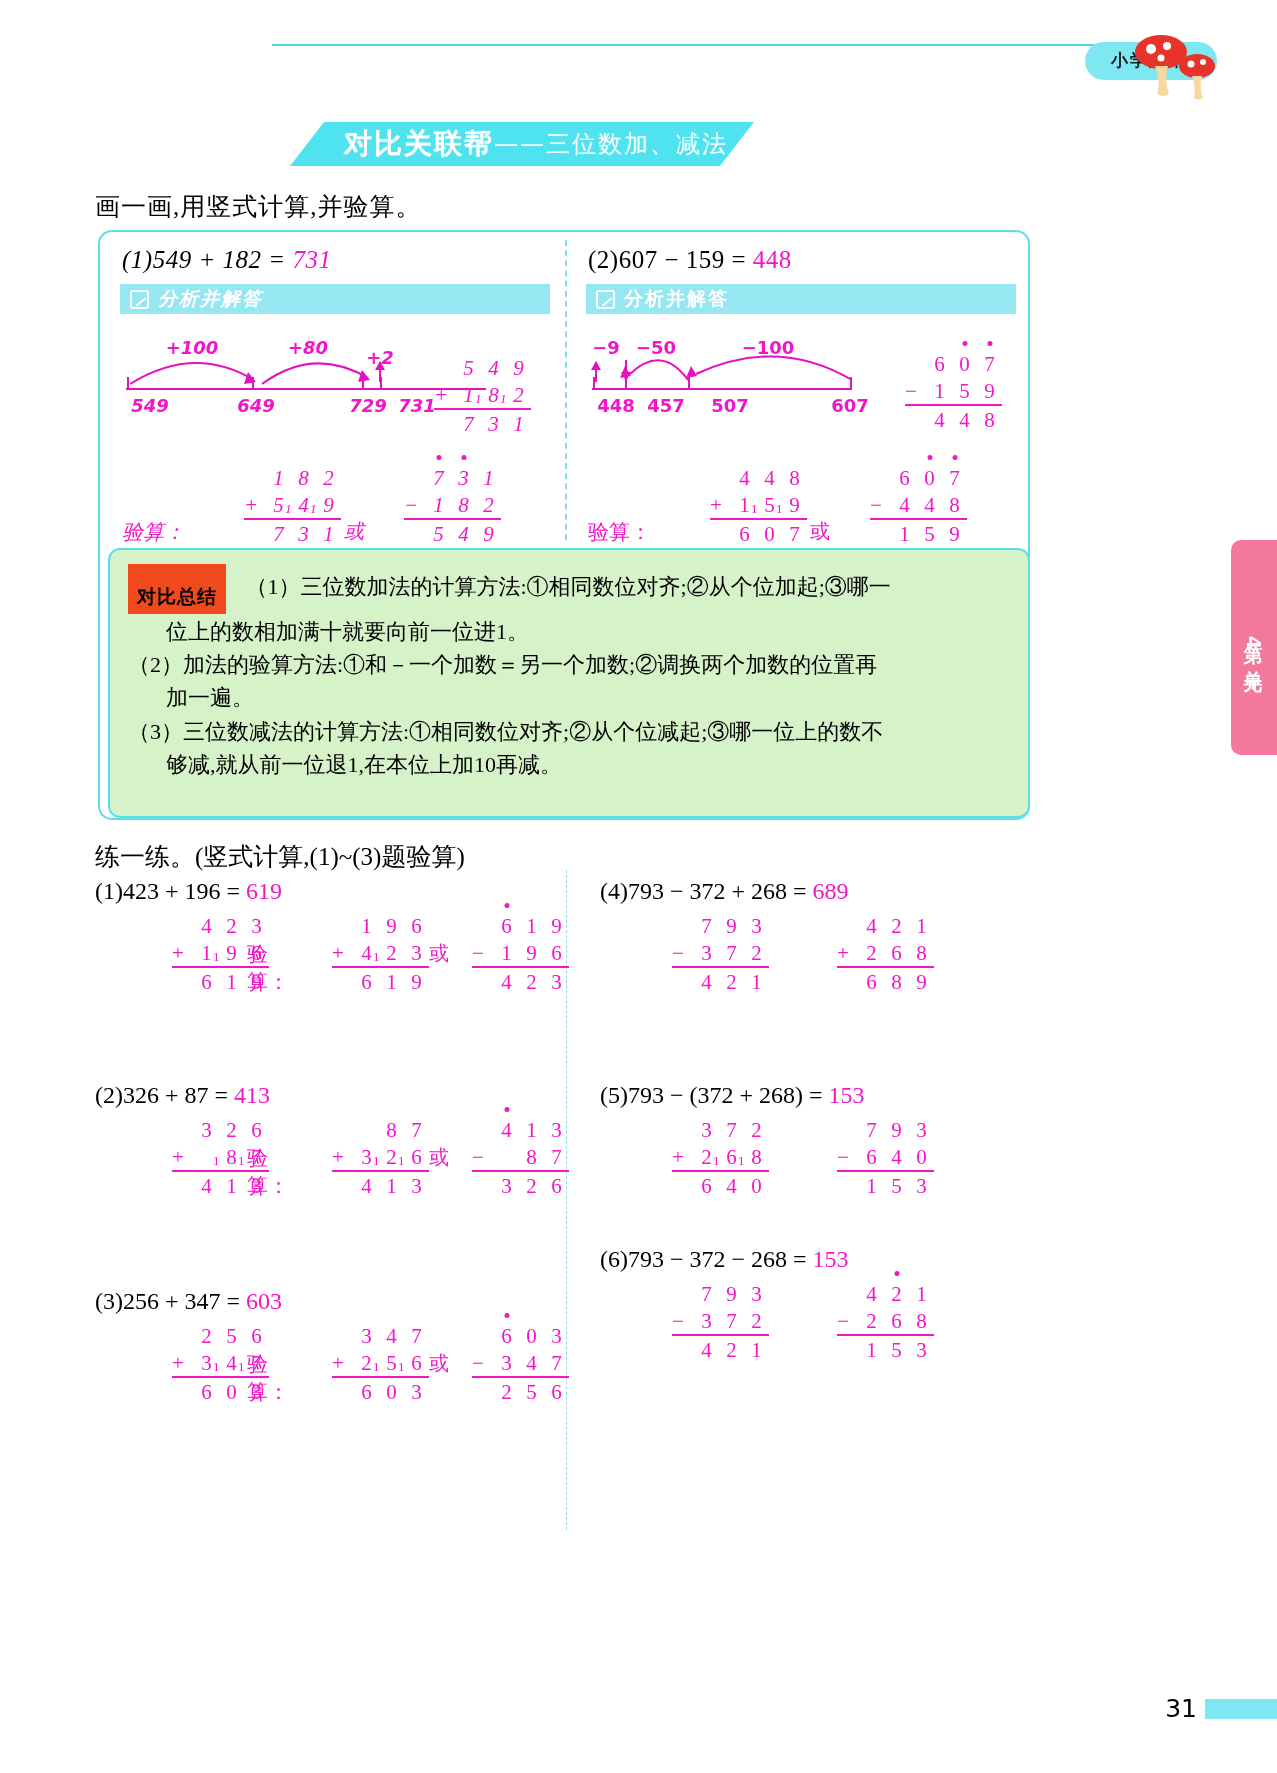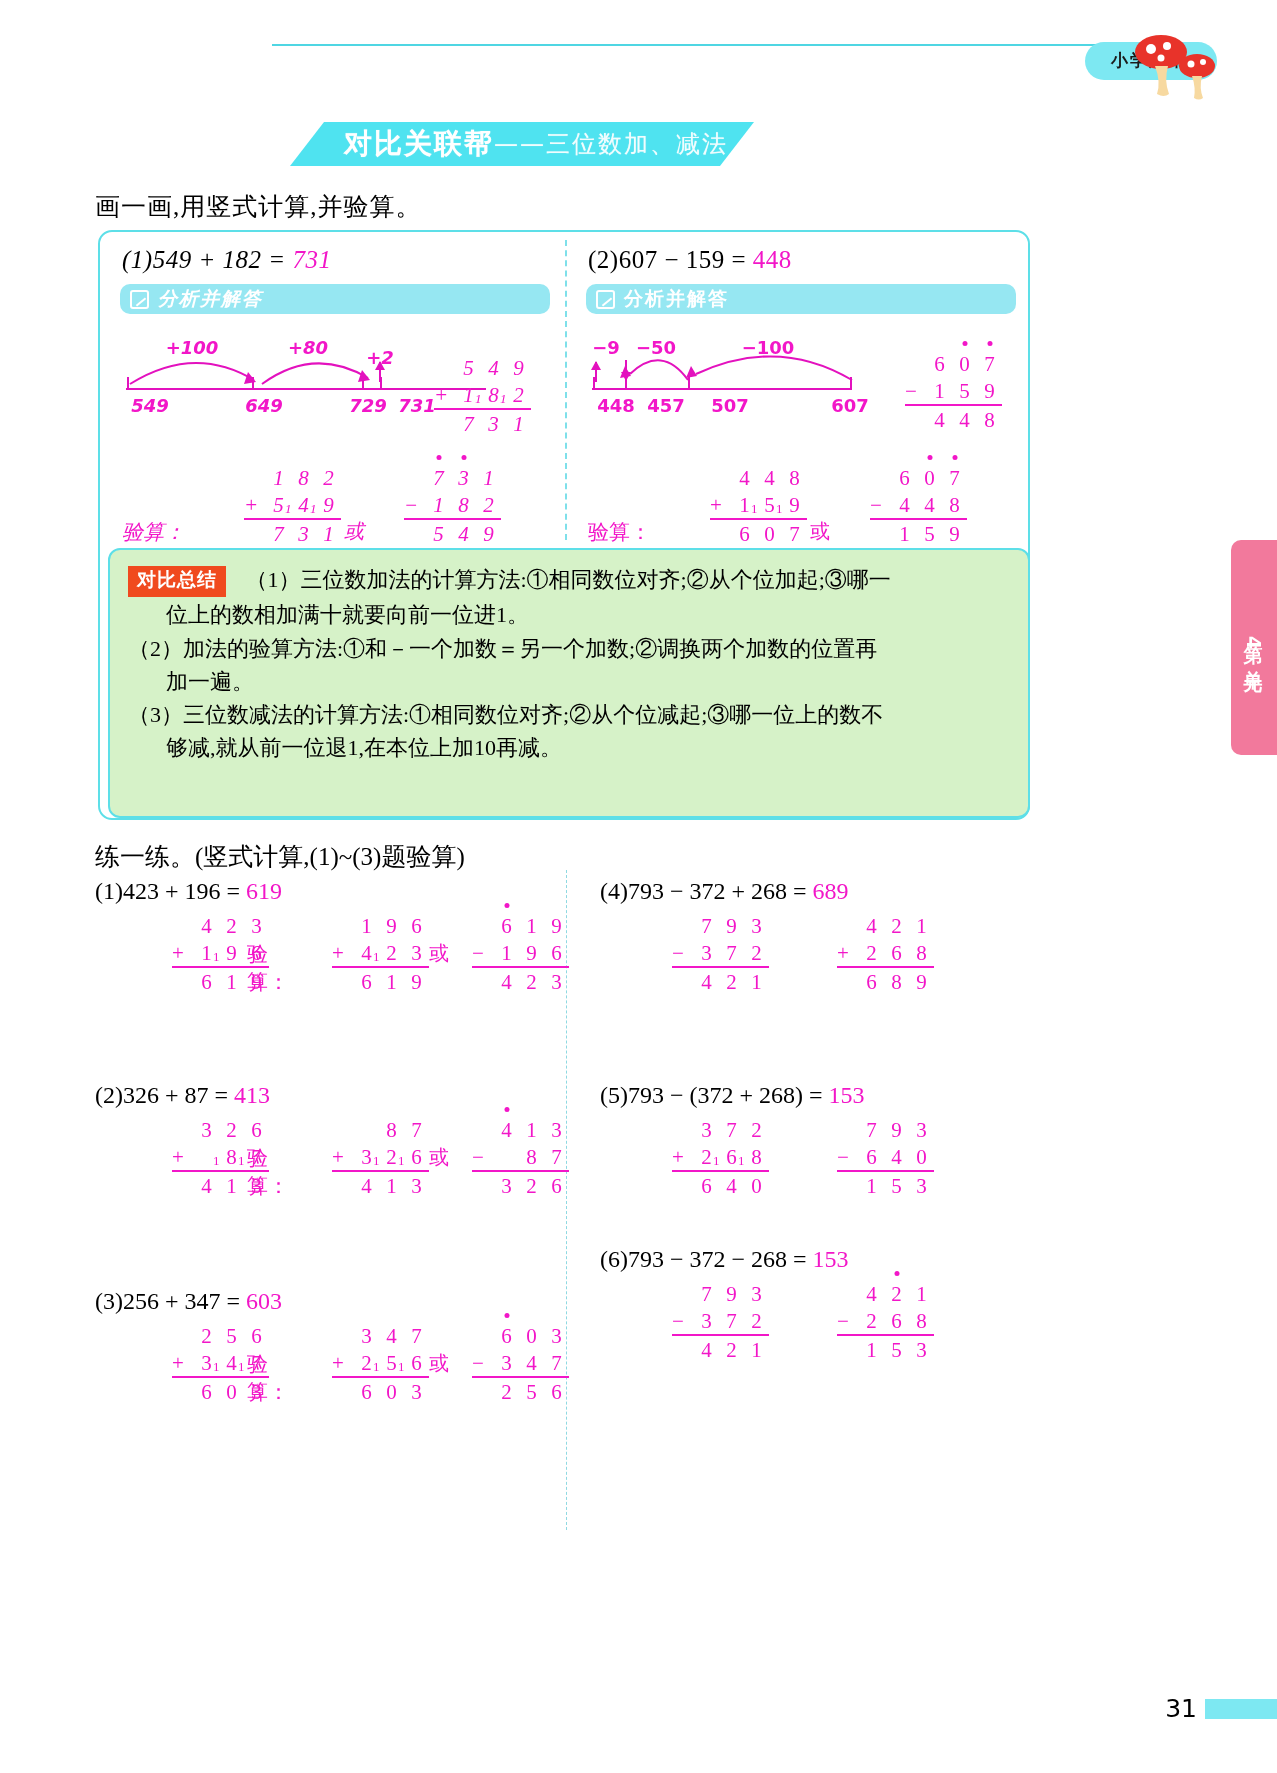--- a/index.html
+++ b/index.html
@@ -62,21 +62,21 @@
   .col { position: absolute; top: 14px; width: 452px; }
   .col.left { left: 12px; font-style: italic; }
   .col.right { left: 478px; }
 
   .eq-line { font-size: 25px; color: #000; padding-left: 10px; letter-spacing: .5px; }
   .ans { color: #F216C8; }
 
   .analysis-bar {
     margin-top: 10px; margin-left: 8px;
     width: 430px; height: 30px;
-    background: #96E7F2; border-radius: 10px;
+    background: #96E7F2; border-radius: 0;
     display: flex; align-items: center; padding-left: 10px;
   }
   .pencil-ico { width: 19px; height: 19px; border: 2px solid #fff; border-radius: 3px; position: relative; }
   .pencil-ico:after {
     content:""; position:absolute; left:3px; top:9px; width:12px; height:2px;
     background:#fff; transform: rotate(-40deg);
   }
   .analysis-label {
     font-family: "DejaVu Sans", sans-serif; font-weight: bold;
     font-size: 19px; color: #ffffff; margin-left: 9px; letter-spacing: 2px;
@@ -120,23 +120,23 @@
   .huo { font-size: 20px; color: #F216C8; font-family: "DejaVu Sans", sans-serif; }
 
   
   .summary {
     position: absolute; left: 108px; top: 548px;
     width: 922px; height: 270px;
     background: #D6F2C8; border: 2px solid #5ddfe8; border-radius: 12px;
     padding: 14px 18px 10px 18px;
   }
   .sum-badge {
-    display: inline-block; background: #F04A1E; color: #ffffff;
+    display: inline-block; background: #F04A1E; color: #000000;
     font-family: "DejaVu Sans", sans-serif; font-weight: bold;
-    font-size: 19px; padding: 0 9px 4px 9px; letter-spacing: 1px;
+    font-size: 19px; padding: 19px 9px 4px 9px; letter-spacing: 1px;
     vertical-align: middle;
   }
   .sum-text { font-size: 22px; color: #000; line-height: 1.42; letter-spacing: 0px; }
   .sum-p { margin-top: 2px; text-indent: 0; }
   .sum-indent { padding-left: 38px; }
 
   
   .practice-title {
     position: absolute; left: 95px; top: 840px;
     font-size: 25px; color: #000;
@@ -210,21 +210,21 @@
         <span class="analysis-label">分析并解答</span>
       </div>
 
       <div class="numline">
         <div class="nl-axis"></div>
         <div class="nl-tick" style="left:15px;"></div>
         <div class="nl-tick" style="left:140px;"></div>
         <div class="nl-tick" style="left:250px;"></div>
         <div class="nl-tick" style="left:268px;"></div>
         <div class="nl-lbl" style="left:38px;">549</div>
-        <div class="nl-lbl" style="left:152px;">649</div>
+        <div class="nl-lbl" style="left:144px;">649</div>
         <div class="nl-lbl" style="left:256px;">729</div>
         <div class="nl-lbl" style="left:305px;">731</div>
         <svg class="nl-jump" style="left:10px; bottom:32px;" width="270" height="40">
           <path d="M8 36 Q72 -4 132 32" fill="none" stroke="#E311BE" stroke-width="2"></path>
           <path d="M126 24 l8 10 l-12 2 z" fill="#E311BE"></path>
           <path d="M140 36 Q192 -2 246 30" fill="none" stroke="#E311BE" stroke-width="2"></path>
           <path d="M240 22 l8 10 l-12 2 z" fill="#E311BE"></path>
           <path d="M258 14 l0 20" fill="none" stroke="#E311BE" stroke-width="2"></path>
           <path d="M253 22 l5 -9 l5 9 z" fill="#E311BE"></path>
         </svg>

